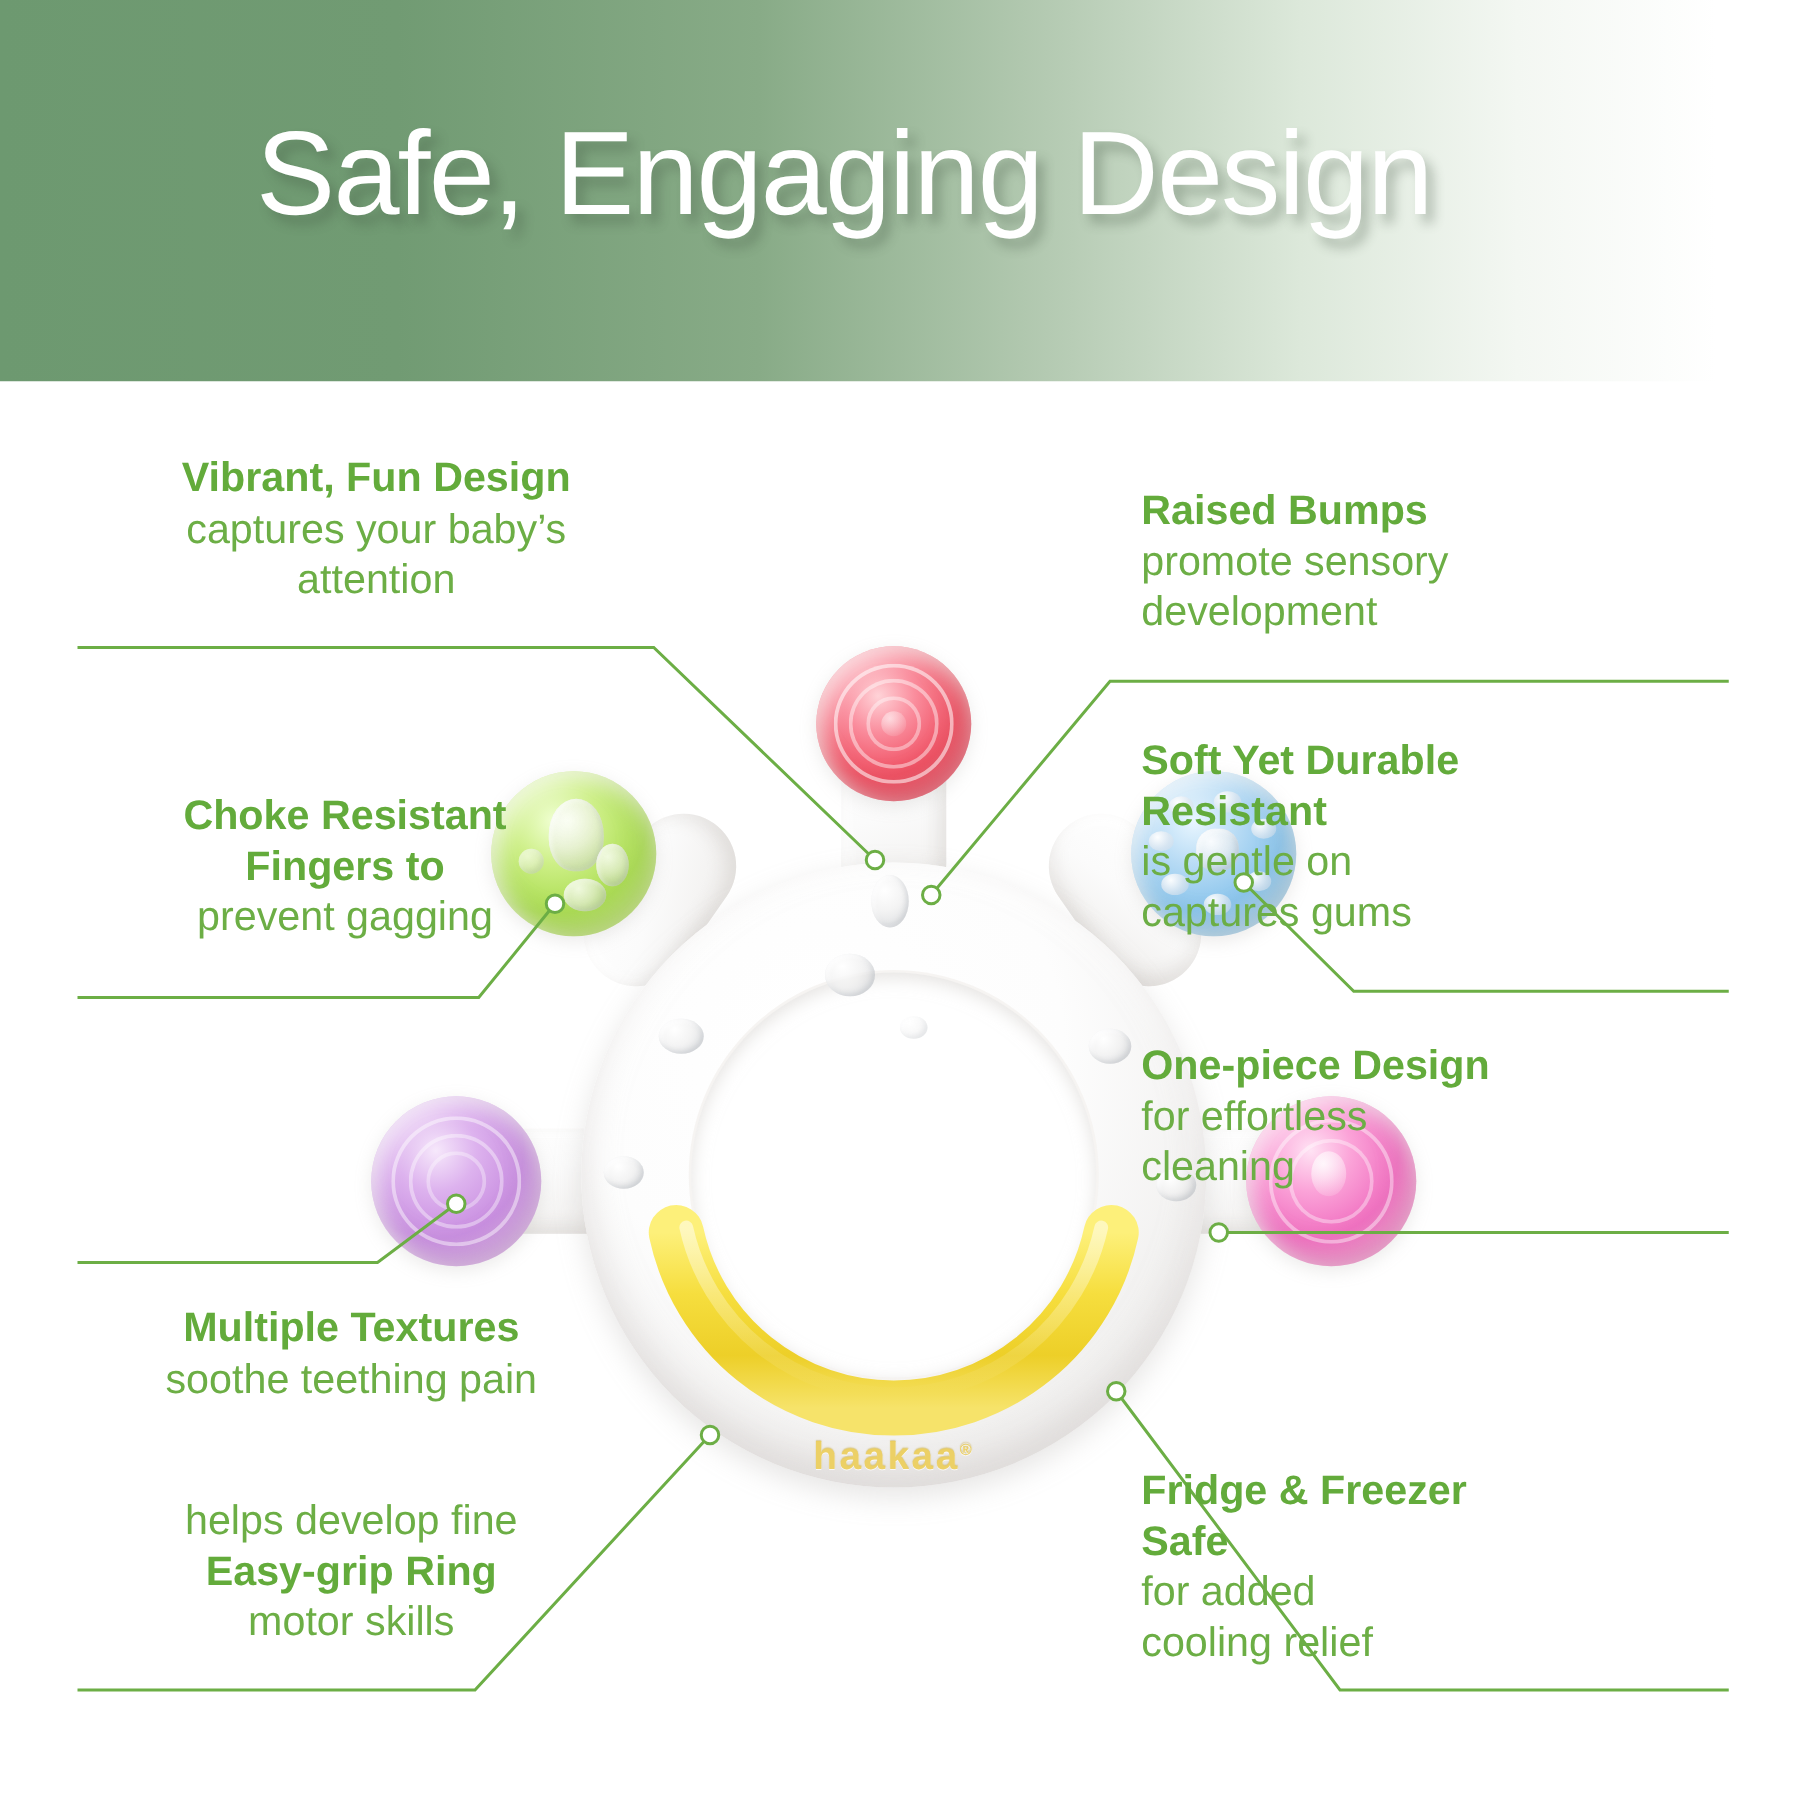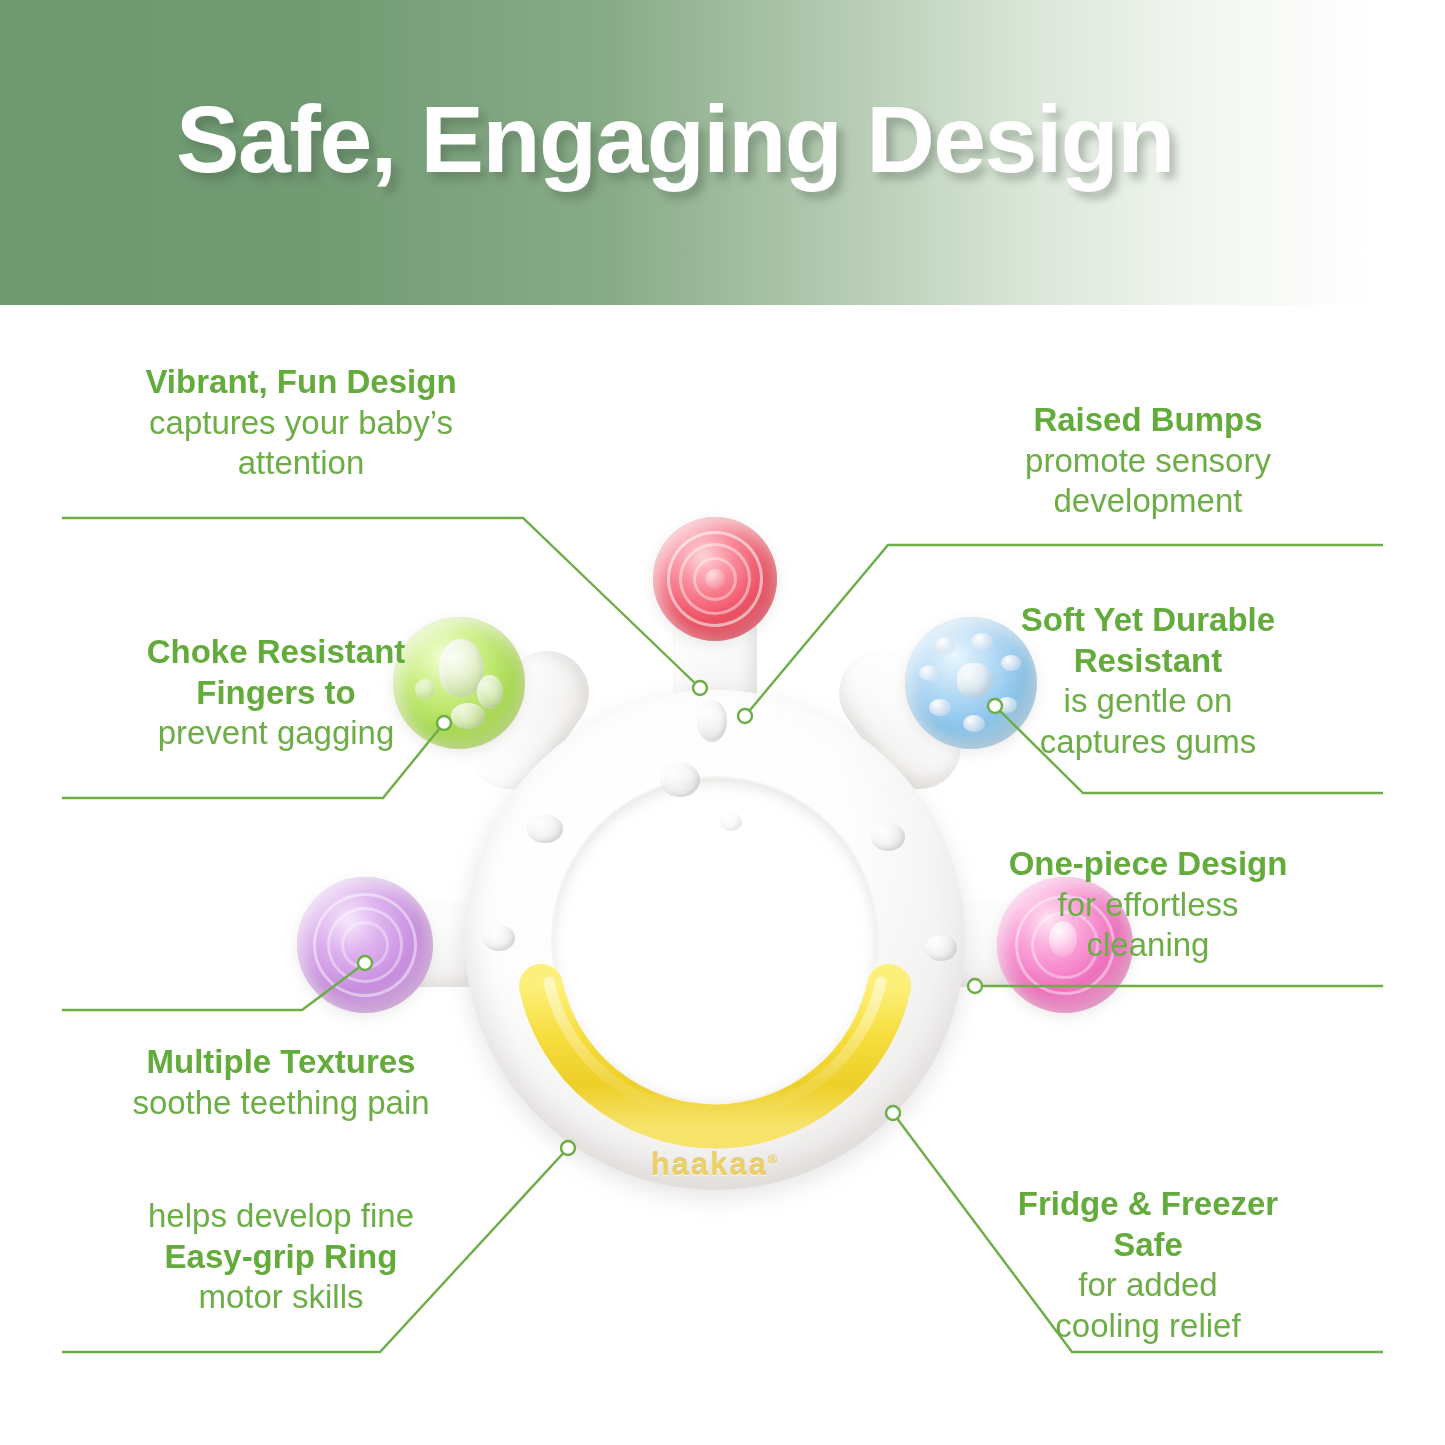--- a/index.html
+++ b/index.html
@@ -3,27 +3,27 @@
 <meta charset="utf-8">
 <style>
   html,body{margin:0;padding:0;}
   body{width:1445px;height:1445px;background:#ffffff;font-family:"Liberation Sans",sans-serif;overflow:hidden;}
   #page{position:relative;width:1445px;height:1445px;background:#fff;}
 
   
   #banner{position:absolute;left:0;top:0;width:1445px;height:305px;
     background:linear-gradient(to right,#6d9970 0%,#719b73 22%,#88ab87 42%,#b4cab2 58%,#dce8da 72%,#f3f7f2 84%,#ffffff 95%);}
   #banner-title{position:absolute;left:0;top:92px;width:1350px;text-align:center;
-    font-size:95px;font-weight:bold;color:#ffffff;letter-spacing:-1.5px;line-height:1;
+    font-size:95px;font-weight:normal;color:#ffffff;letter-spacing:-1.5px;line-height:1;
     text-shadow:6px 7px 9px rgba(60,80,60,.33);}
 
   
   .callout{position:absolute;line-height:1.23;color:#6caf42;}
   .callout.left{text-align:center;}
-  .callout.right{text-align:center;margin-top:12px;}
+  .callout.right{text-align:left;}
   .callout .ln{display:block;font-size:33px;font-weight:400;color:#6cae45;}
   .callout .ln.b{font-weight:bold;color:#63ab3b;}
 
   
   #leaders{position:absolute;left:0;top:0;width:1445px;height:1445px;overflow:visible;}
 
   
   #product{position:absolute;left:265px;top:495px;width:900px;height:800px;}
 
   .ring-body{position:absolute;left:200px;top:195px;width:500px;height:500px;border-radius:50%;

